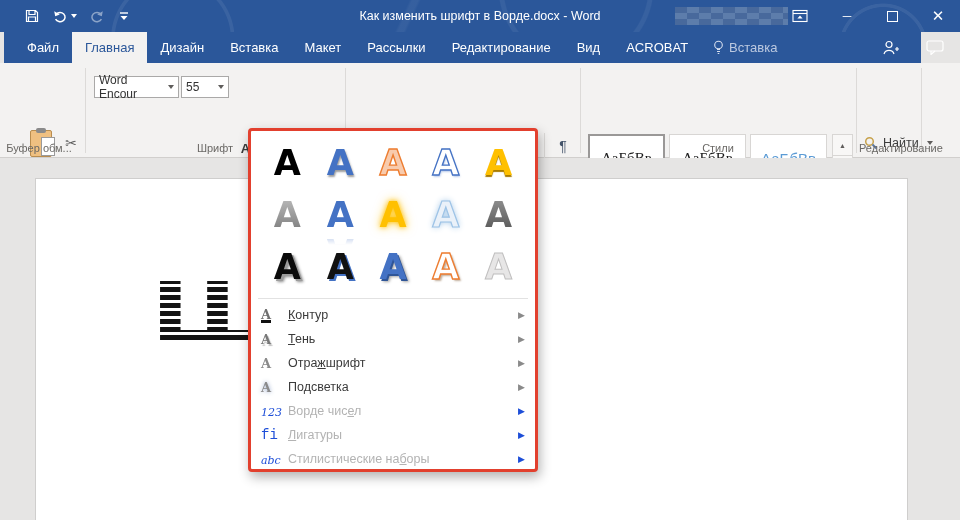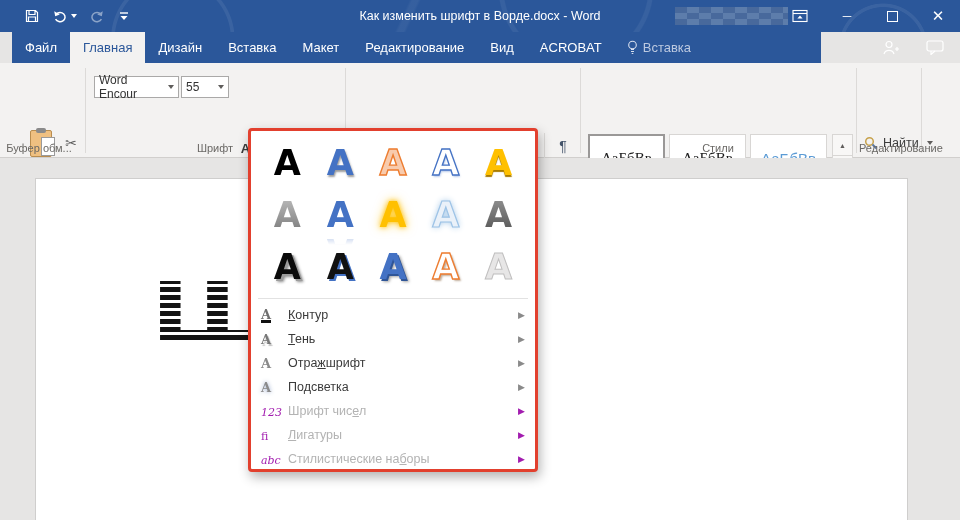--- a/index.html
+++ b/index.html
@@ -14,21 +14,21 @@
       radial-gradient(circle 70px at 92% 150%, transparent 58%, rgba(255,255,255,.07) 59%, rgba(255,255,255,.07) 63%, transparent 64%),
       linear-gradient(115deg, transparent 42%, rgba(255,255,255,.05) 42.3%, rgba(255,255,255,.05) 42.9%, transparent 43.2%);
   }
   .qa-btn { position:absolute; top:4px; height:24px; display:flex; align-items:center; justify-content:center; color:#fff; }
   .title-text { position:absolute; left:0; top:0; width:100%; height:32px; line-height:32px; text-align:center; color:#fff; font-size:12.5px; }
   .mosaic { position:absolute; left:675px; top:7px; width:113px; height:18px;
     background: repeating-conic-gradient(#5d7dab 0% 25%, #48699c 0% 50%); background-size:24px 12px; }
   .winbtn { position:absolute; top:0; height:32px; color:#fff; display:flex; align-items:center; justify-content:center; font-size:14px; }
 
   
-  .tabbar { position:absolute; left:12px; top:32px; width:809px; height:31px; background:#2b579a; display:flex; align-items:stretch; padding-left:0; }
+  .tabbar { position:absolute; left:4px; top:32px; width:917px; height:31px; background:#2b579a; display:flex; align-items:stretch; padding-left:10px; }
   .tab { padding:0 13px; line-height:31px; color:#fff; font-size:13px; white-space:nowrap; cursor:pointer; }
   .tab.active { background:#f3f2f1; color:#2b579a; }
   .help-tab { display:flex; align-items:center; gap:5px; padding:0 12px; color:#bcc9e0; font-size:13px; }
   .tab-righticons { position:absolute; right:0; top:32px; height:31px; display:flex; align-items:center; gap:26px; padding-right:16px; }
 
   
   .ribbon { position:absolute; left:0; top:63px; width:960px; height:95px; background:#f3f2f1; border-bottom:1px solid #d1cfcd; }
   .vsep { position:absolute; top:5px; width:1px; height:85px; background:#dcdad8; }
   .grouplabel { position:absolute; bottom:3px; font-size:11px; color:#6a6865; text-align:center; white-space:nowrap; }
   .launcher { position:absolute; width:12px; height:12px; cursor:pointer; }
@@ -101,28 +101,28 @@
   
   .fx-dd { position:absolute; left:248px; top:128px; width:290px; height:344px; background:#fff;
     border:3px solid #e2402e; border-radius:4px; box-shadow:2px 5px 12px rgba(0,0,0,.3); z-index:50; }
   .fx-gallery { display:grid; grid-template-columns:repeat(5,1fr); padding:6px 10px 0 10px; }
   .fx-sep { height:1px; background:#e2e2e2; margin:5px 7px 2px; }
   .fx-menu { padding:2px 0; }
   .fx-mi { display:flex; align-items:center; height:24px; padding:0 10px; font-size:12.5px; color:#3b3b3b; cursor:pointer; }
   .fx-mi .mi-icon { width:27px; font-size:13px; color:#767676; font-family:"DejaVu Serif","Liberation Serif",serif; flex:none; }
   .fx-mi .mi-arrow { margin-left:auto; font-size:9px; color:#8a8a8a; }
   .fx-mi.disabled { color:#b3b3b3; cursor:default; }
-  .fx-mi.disabled .mi-icon, .fx-mi.disabled .mi-arrow { color:#a21caf; }
+  .fx-mi.disabled .mi-icon, .fx-mi.disabled .mi-arrow { color:#1d4ed8; }
   .acc { text-decoration:underline; }
   .mi-a-outline { font-weight:bold; color:#6f6f6f; border-bottom:3px solid #111; line-height:11px; display:inline-block; }
   .mi-a-shadow { font-weight:bold; color:#777; text-shadow:1.5px 1.5px 1px #c2c2c2; }
   .mi-a-reflect { font-weight:bold; color:#8a8a8a; -webkit-box-reflect:below -7px linear-gradient(transparent 55%, rgba(255,255,255,.7)); }
   .mi-a-glow { font-weight:bold; color:#8a8a8a; text-shadow:0 0 4px rgba(140,160,200,.9); }
   .mi-123 { font-size:11px; font-style:italic; }
-  .mi-fi { font-size:11px; }
+  .mi-fi { font-size:14px;font-family:Liberation Mono, monospace; }
   .mi-abc { font-size:11px; font-style:italic; }
 
   svg { display:block; }
 </style>
 </head>
 <body>
 
 <div class="titlebar">
   <div class="qa-btn" style="left:20px;width:24px;">
     <svg width="14" height="14" viewBox="0 0 14 14">
@@ -163,20 +163,21 @@
   </div>
   <div class="winbtn" style="left:916px;width:44px;font-size:15px;">✕</div>
 </div>
 
 <div class="tabbar">
   <div class="tab">Файл</div>
   <div class="tab active">Главная</div>
   <div class="tab">Дизайн</div>
   <div class="tab">Вставка</div>
   <div class="tab">Макет</div>
+  <div class="tab">Рассылки</div>
   <div class="tab">Редактирование</div>
   <div class="tab">Вид</div>
   <div class="tab">ACROBAT</div>
   <div class="help-tab">
     <svg width="11" height="15" viewBox="0 0 11 15">
         <circle cx="5.5" cy="5" r="3.8" fill="none" stroke="#d7dfee" stroke-width="1.1"></circle>
         <path d="M4 9.5 h3 M4 11.5 h3 M4.7 13.5 h1.6" stroke="#d7dfee" stroke-width="1.1"></path>
       </svg>
     <span>Вставка</span>
   </div>
@@ -488,21 +489,21 @@
       <span><span>Отра</span><span class="acc">ж</span><span>шрифт</span></span>
       <span class="mi-arrow">▶</span>
     </div>
     <div class="fx-mi">
       <span class="mi-icon"><span class="mi-a-glow">A</span></span>
       <span><span>По</span><span class="acc">д</span><span>светка</span></span>
       <span class="mi-arrow">▶</span>
     </div>
     <div class="fx-mi disabled">
       <span class="mi-icon"><span class="mi-123">123</span></span>
-      <span><span>Шрифт чис</span><span class="acc">е</span><span>л</span></span>
+      <span><span>Ворде чис</span><span class="acc">е</span><span>л</span></span>
       <span class="mi-arrow">▶</span>
     </div>
     <div class="fx-mi disabled">
       <span class="mi-icon"><span class="mi-fi">fi</span></span>
       <span><span></span><span class="acc">Л</span><span>игатуры</span></span>
       <span class="mi-arrow">▶</span>
     </div>
     <div class="fx-mi disabled">
       <span class="mi-icon"><span class="mi-abc">abc</span></span>
       <span><span>Стилистические на</span><span class="acc">б</span><span>оры</span></span>

